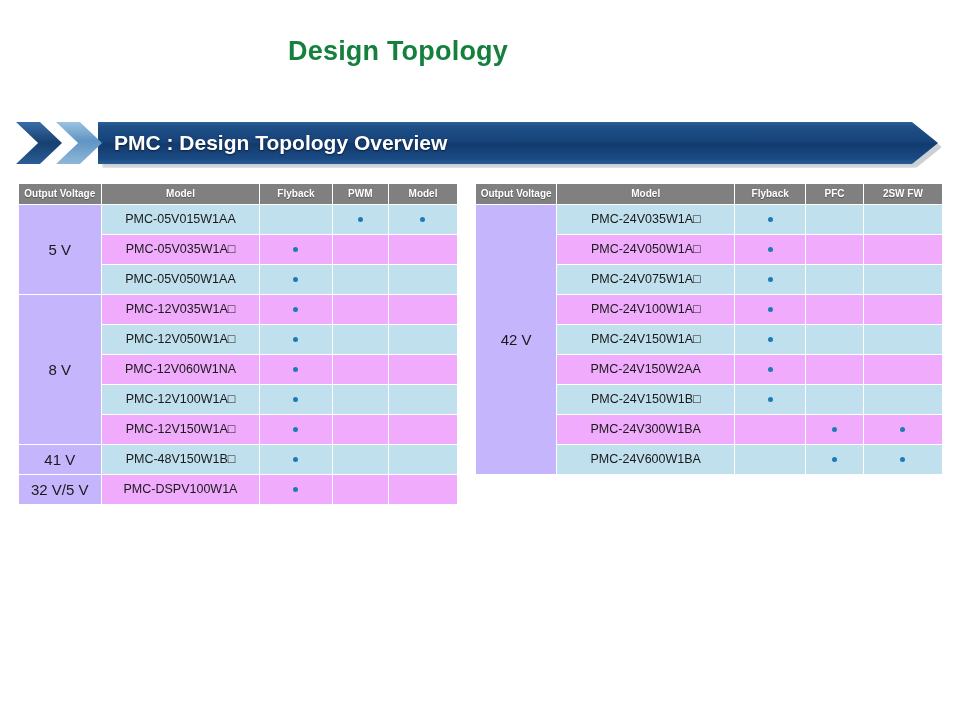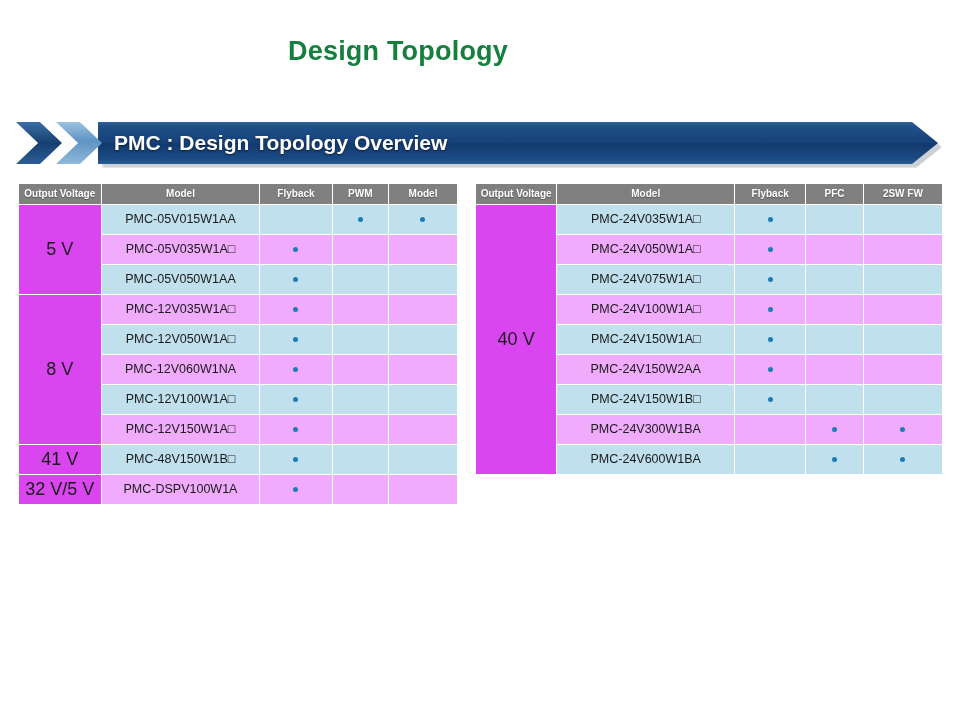--- a/index.html
+++ b/index.html
@@ -124,23 +124,23 @@
   }
   .tbl th.h-volt { width: 79px; }
   .tbl td {
     border: 1px solid #ffffff;
     padding: 4px 6px;
     height: 21px;
     vertical-align: middle;
   }
 
   .c-volt {
-    background: #d946ef;
-    text-align: center;
-    font-size: 18px;
+    background: #c4b5fd;
+    text-align: center;
+    font-size: 15px;
     color: #1a1a1a;
   }
   .c-model {
     text-align: center;
     font-size: 12.5px;
     white-space: nowrap;
     margin-top: 26px;
   }
   .c-mark {
     text-align: center;
@@ -273,21 +273,21 @@
     <tr>
       <th class="h-volt">Output Voltage</th>
       <th>Model</th>
       <th>Flyback</th>
       <th>PFC</th>
       <th>2SW FW</th>
     </tr>
   </thead>
   <tbody>
     <tr class="band-a">
-      <td class="c-volt" rowspan="9">40 V</td>
+      <td class="c-volt" rowspan="9">42 V</td>
       <td class="c-model">PMC-24V035W1A□</td>
       <td class="c-mark"><span class="dot"></span></td>
       <td class="c-mark"><span class="dot off"></span></td>
       <td class="c-mark"><span class="dot off"></span></td>
     </tr>
     <tr class="band-b">
       <td class="c-model">PMC-24V050W1A□</td>
       <td class="c-mark"><span class="dot"></span></td>
       <td class="c-mark"><span class="dot off"></span></td>
       <td class="c-mark"><span class="dot off"></span></td>

